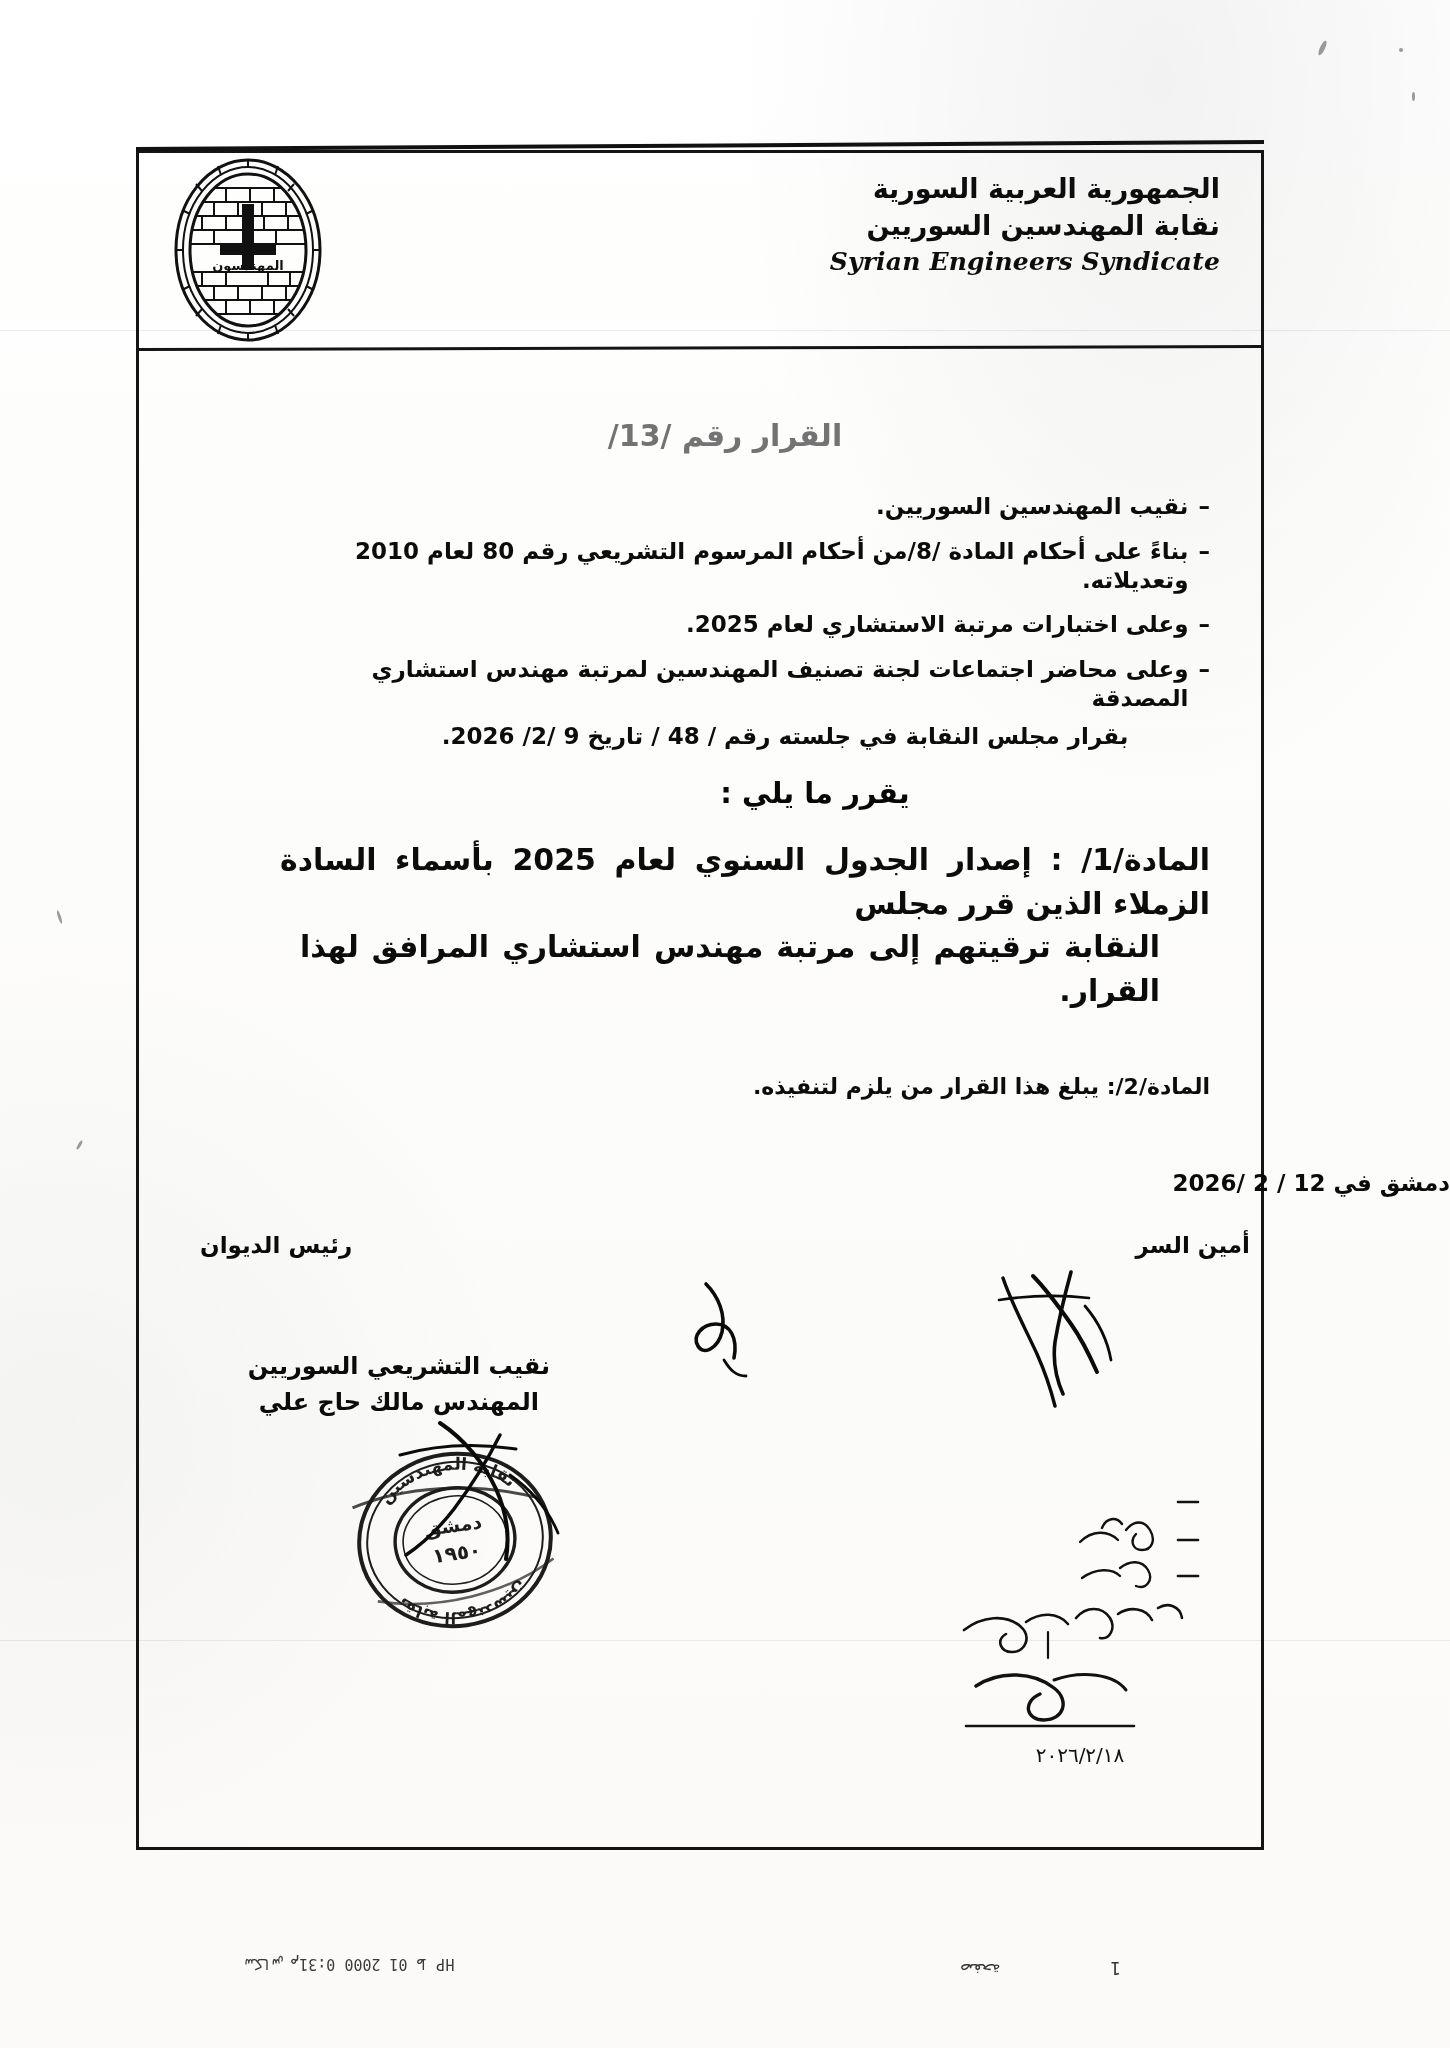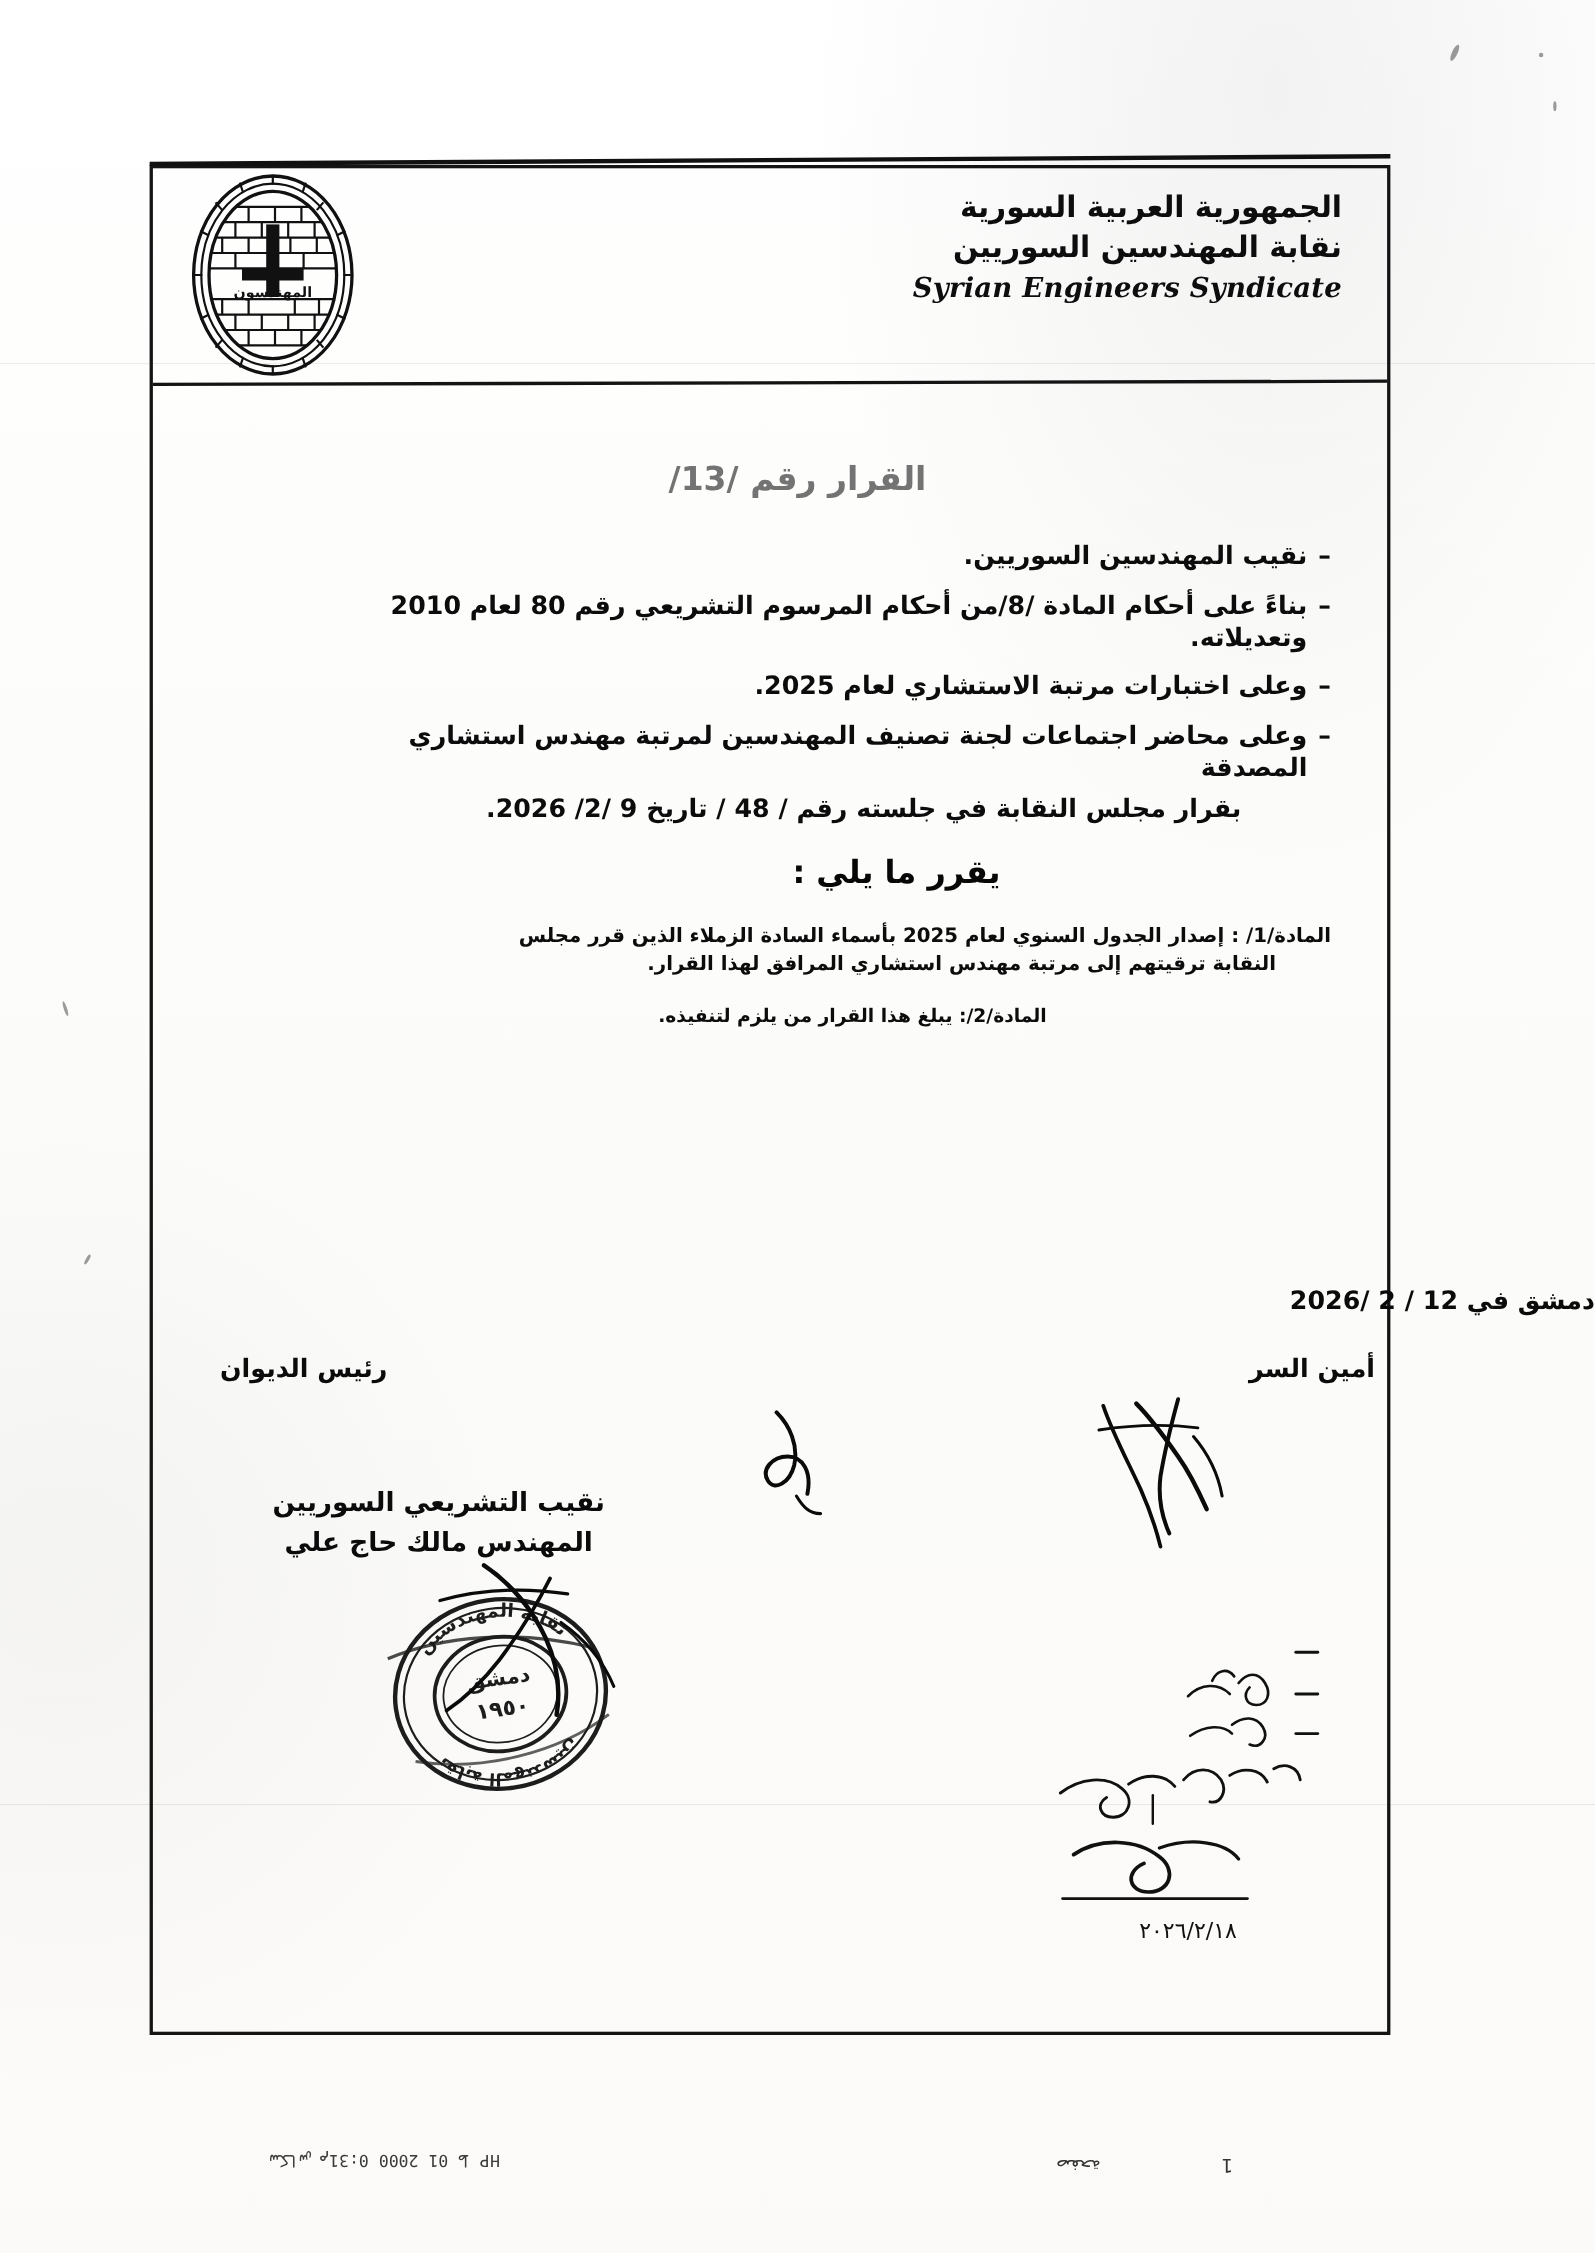--- a/index.html
+++ b/index.html
@@ -77,27 +77,27 @@
   .bullet .btxt{flex:1 1 auto;}
   .bullet.b1{padding-left:140px;}
   .bullet.b3{padding-left:300px;}
   .bullet .cont{display:block;margin-top:9px;padding-right:60px;}
   .decide{
     text-align:center;font-size:29px;font-weight:700;color:#070707;
     margin:26px 0 28px 0;direction:rtl;letter-spacing:0.5px;
     padding-left:140px;
   }
   .article{
-    font-size:18px;font-weight:700;line-height:1.45;margin-bottom:10px;
+    font-size:30px;font-weight:700;line-height:1.45;margin-bottom:10px;
     direction:rtl;text-align:justify;text-align-last:right;
   }
   .article .l2{display:block;padding-left:20px;padding-right:50px;}
   .article2{
-    font-size:17px;font-weight:700;margin-top:24px;direction:rtl;
-    text-align:center;padding-left:60px;
+    font-size:22px;font-weight:700;margin-top:62px;direction:rtl;
+    text-align:right;padding-left:60px;
   }
   
   .date-line{
     position:absolute;top:1170px;right:0;left:0;z-index:4;
     text-align:right;direction:rtl;font-size:23px;font-weight:700;color:#0b0b0b;
     padding-left:60px;
   }
   .sig-row{
     position:absolute;top:1232px;left:200px;right:200px;z-index:4;
     display:flex;flex-direction:row-reverse;justify-content:space-between;

